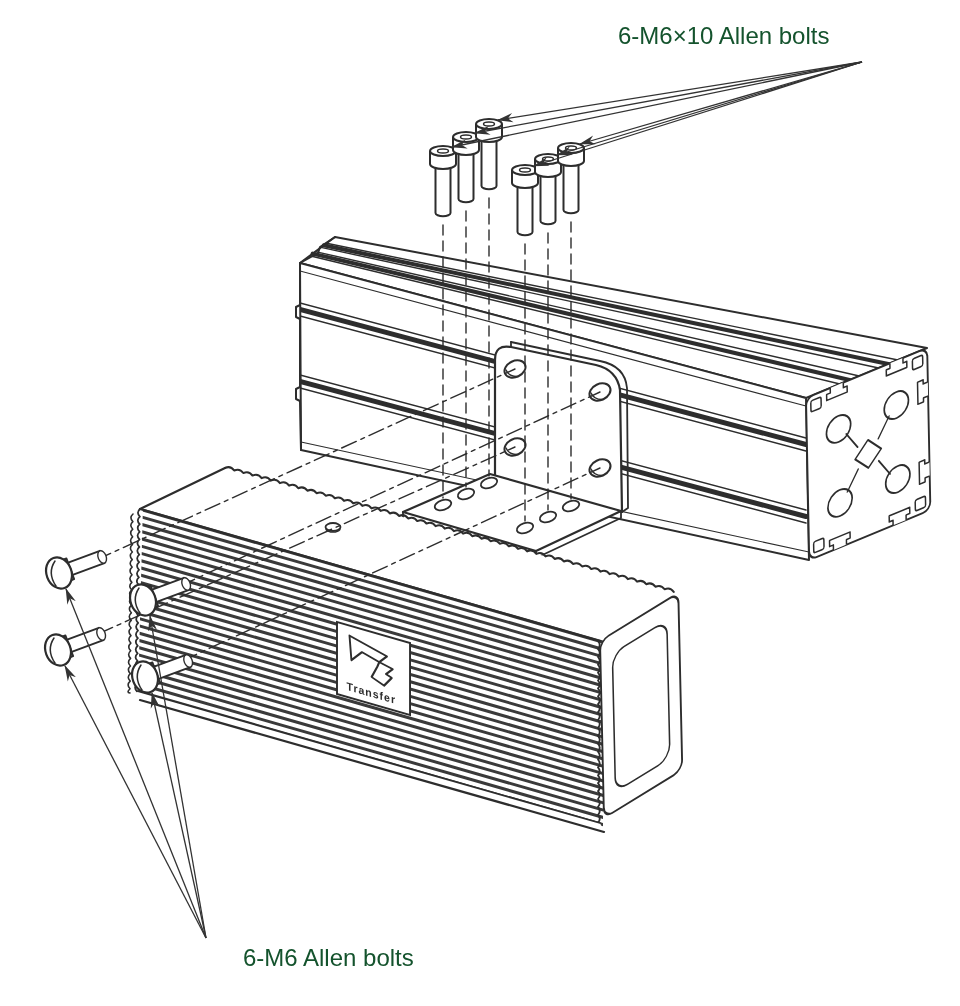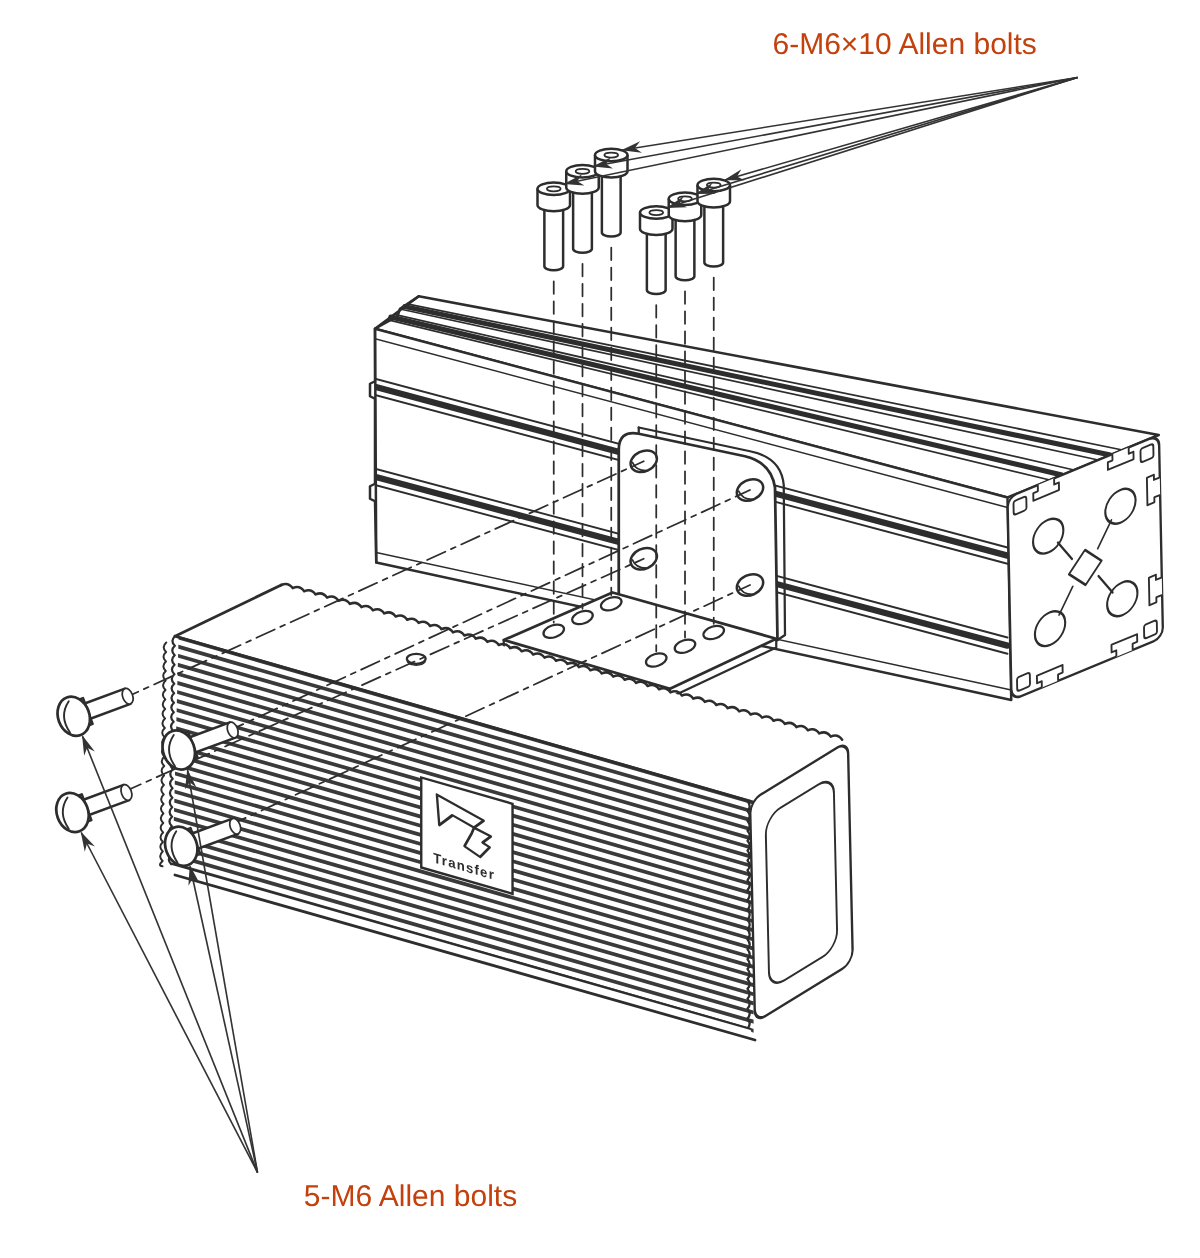--- a/index.html
+++ b/index.html
@@ -1,19 +1,19 @@
 <!DOCTYPE html>
 <html><head>
 <meta charset="utf-8">
 <style>
   html,body{margin:0;padding:0;background:#fff;}
   .canvas{position:relative;width:960px;height:1006px;background:#fff;overflow:hidden;
           font-family:"Liberation Sans",sans-serif;}
   svg{position:absolute;left:0;top:0;}
-  .callout{position:absolute;font-size:24px;color:#c2410c;letter-spacing:0px;white-space:nowrap;}
+  .callout{position:absolute;font-size:24px;color:#14532d;letter-spacing:0px;white-space:nowrap;}
   .callout.top{left:618px;top:22px;}
   .callout.bottom{left:243px;top:944px;}
 </style>
 </head>
 <body>
 
 <div class="canvas">
   <svg id="svg" width="960" height="1006" viewBox="0 0 960 1006">
     <defs>
       <marker id="arr" markerWidth="20" markerHeight="12" refX="15" refY="5" orient="auto" markerUnits="userSpaceOnUse">
@@ -230,14 +230,14 @@
         <path d="M862,62 L534,166" stroke="#333" stroke-width="1.3" fill="none" marker-end="url(#arr)"></path>
         <path d="M862,62 L557,155" stroke="#333" stroke-width="1.3" fill="none" marker-end="url(#arr)"></path>
         <path d="M862,62 L580,144" stroke="#333" stroke-width="1.3" fill="none" marker-end="url(#arr)"></path>
         <path d="M206,938 L66,589" stroke="#333" stroke-width="1.3" fill="none" marker-end="url(#arr)"></path>
         <path d="M206,938 L65,666" stroke="#333" stroke-width="1.3" fill="none" marker-end="url(#arr)"></path>
         <path d="M206,938 L150,616" stroke="#333" stroke-width="1.3" fill="none" marker-end="url(#arr)"></path>
         <path d="M206,938 L152,693" stroke="#333" stroke-width="1.3" fill="none" marker-end="url(#arr)"></path>
       </g>
   </svg>
   <div class="callout top">6-M6×10 Allen bolts</div>
-  <div class="callout bottom">5-M6 Allen bolts</div>
+  <div class="callout bottom">6-M6 Allen bolts</div>
 </div>
 
 </body></html>

